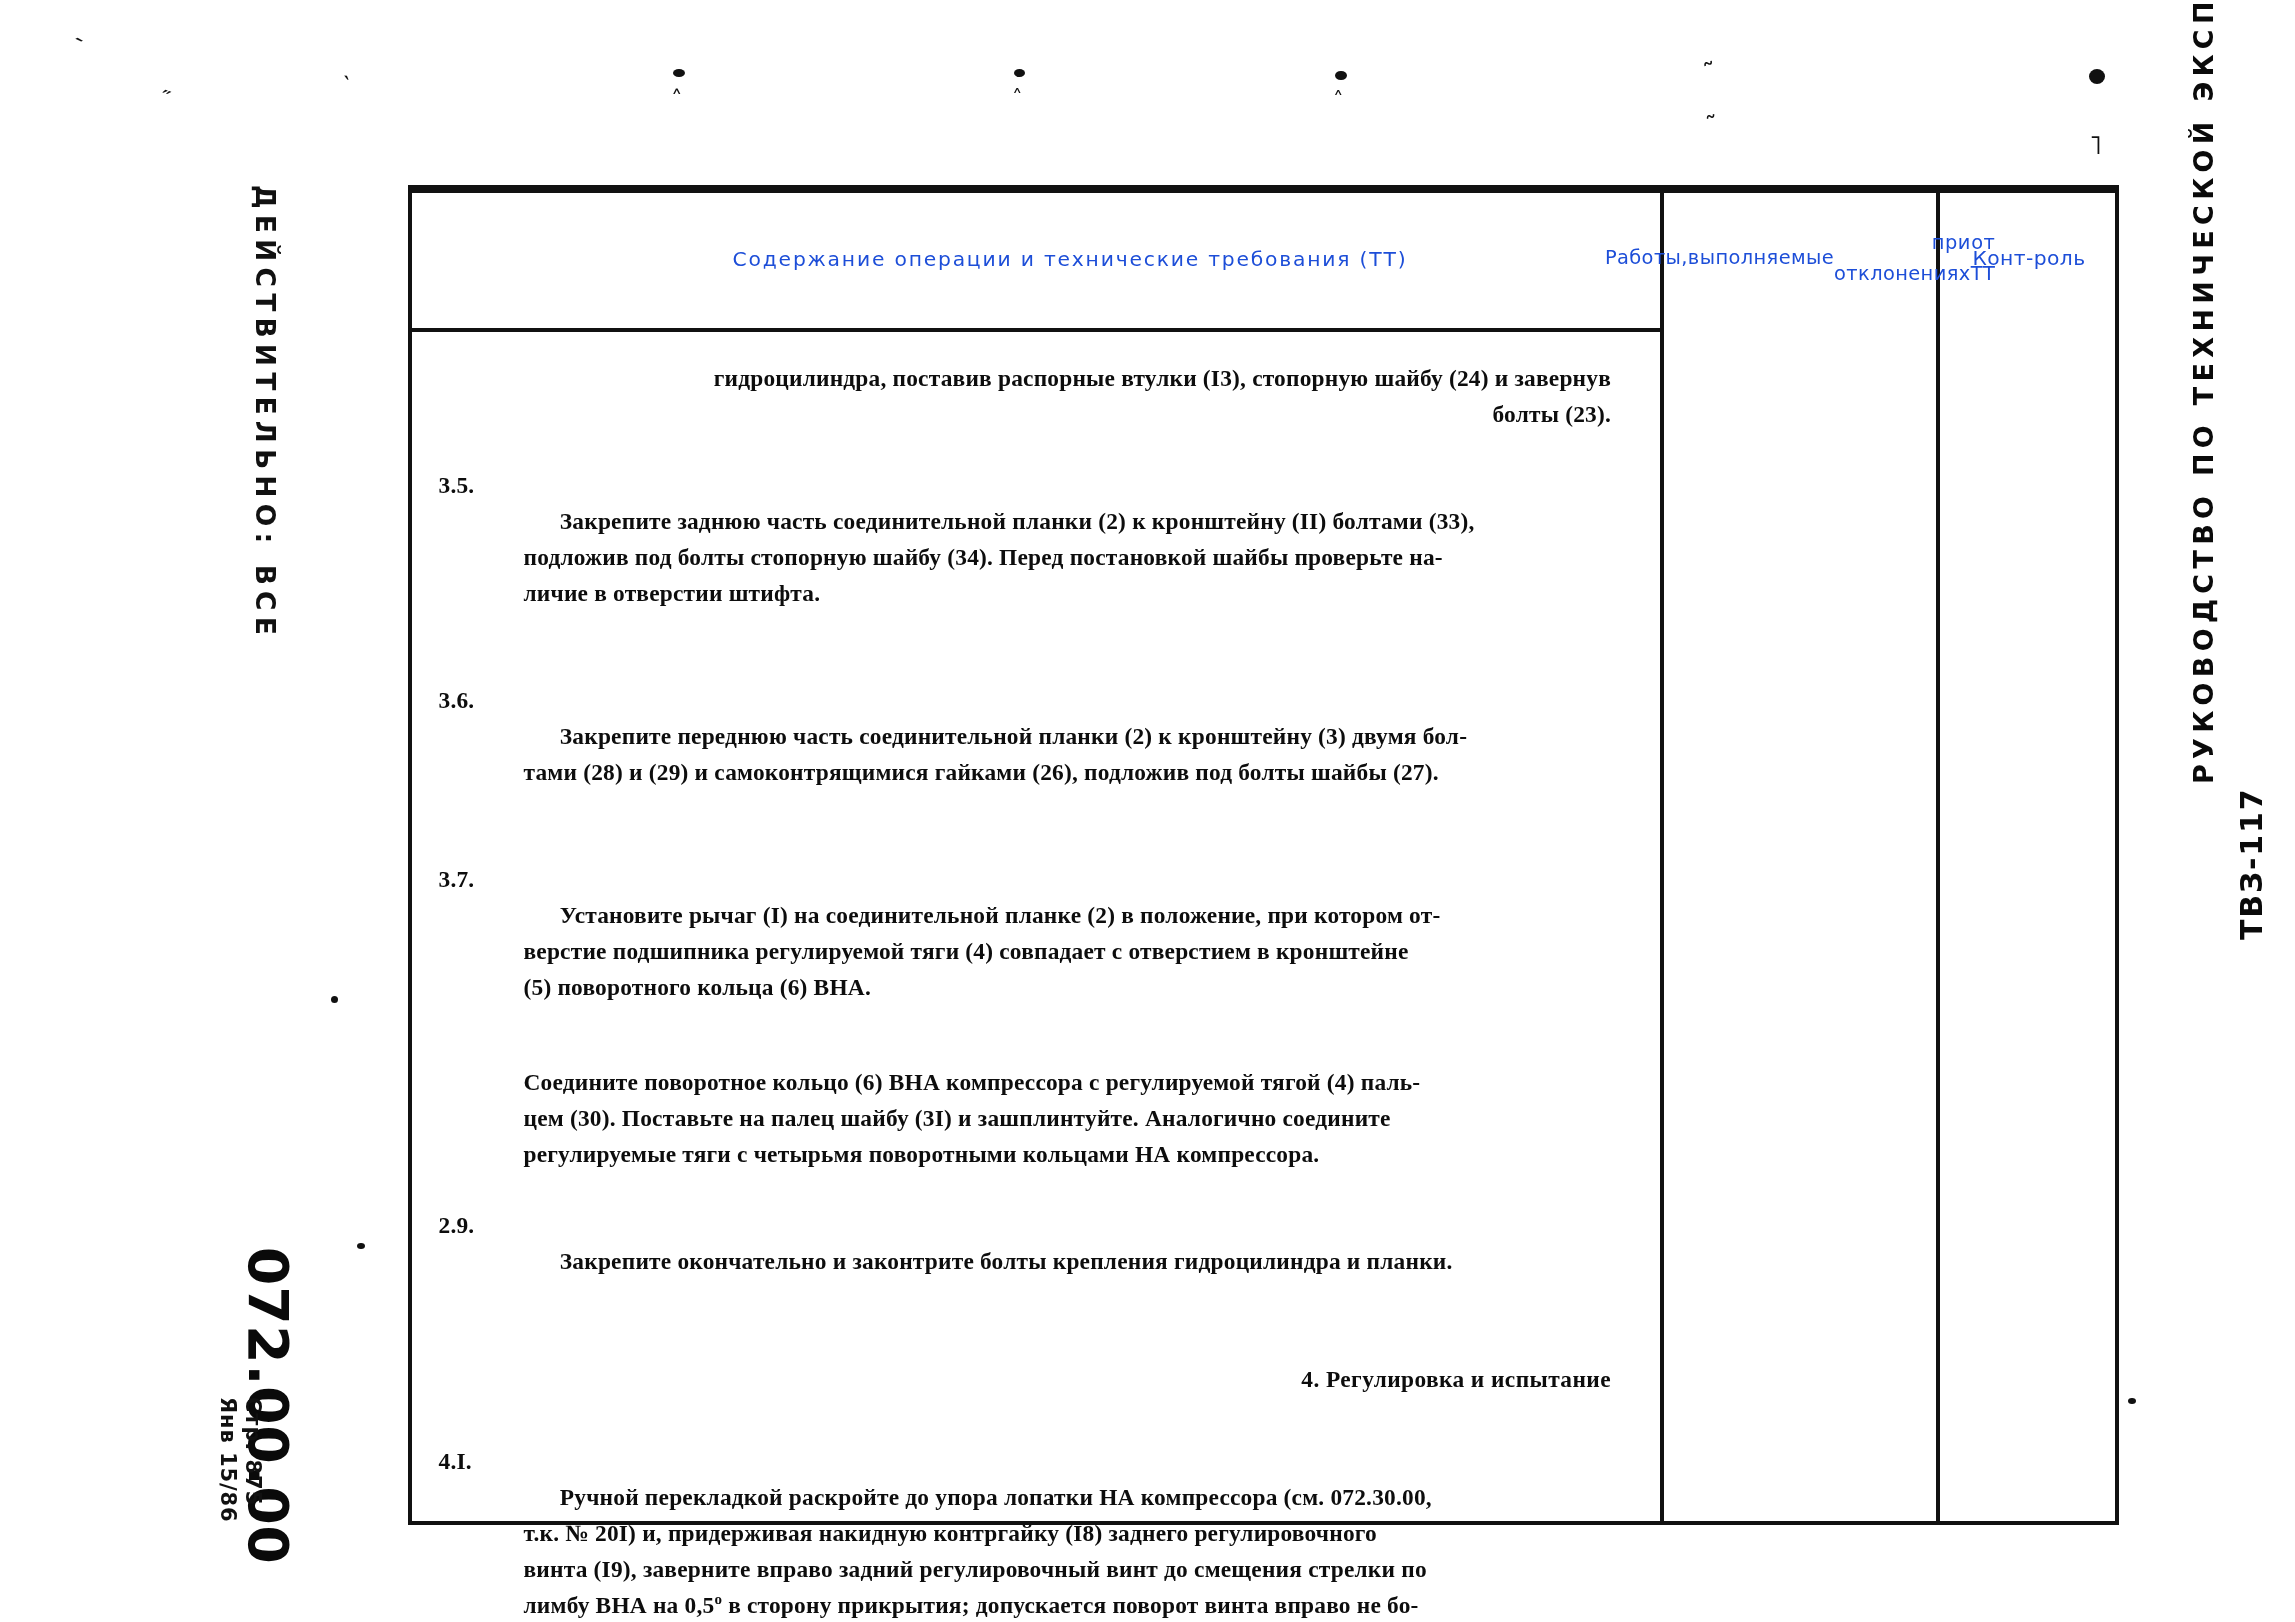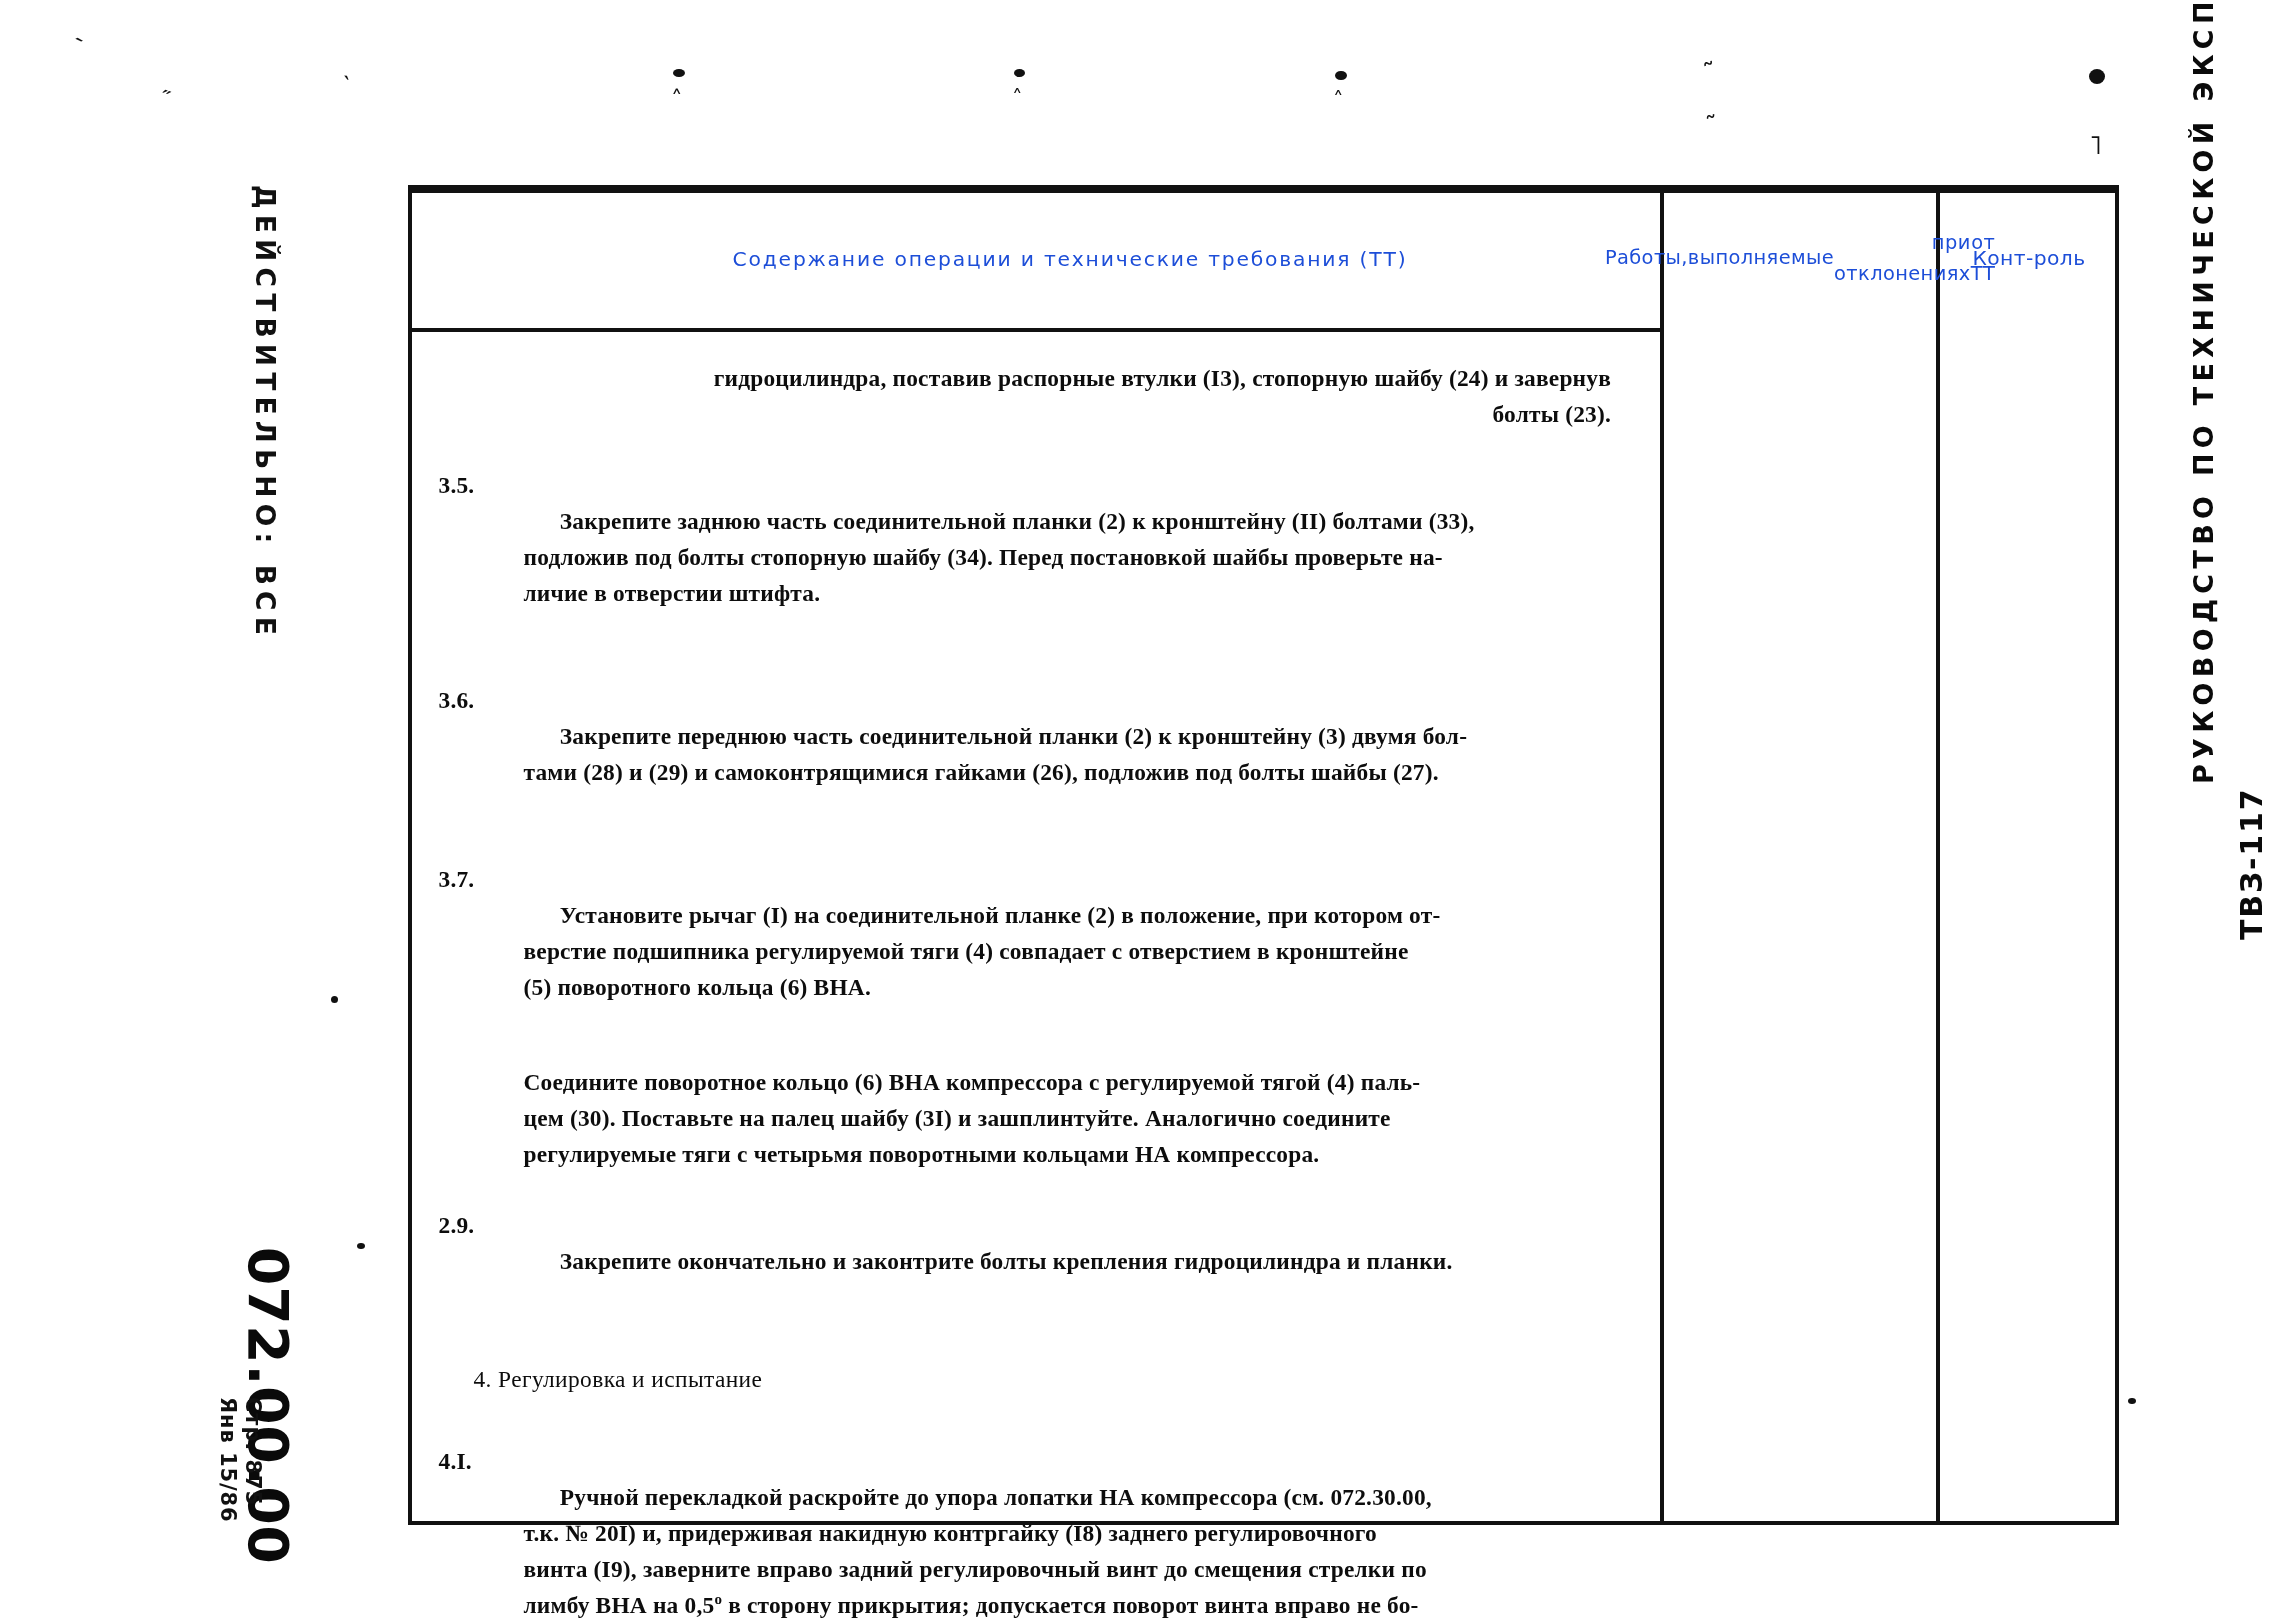--- a/index.html
+++ b/index.html
@@ -227,21 +227,21 @@
   .gap-l { height: 35px; }
   .gap-xl { height: 46px; }
 
   .sup {
     font-size: 15px;
     vertical-align: super;
     line-height: 0;
   }
 
   
-  .heavy { font-weight: 400; letter-spacing: 0.4px; }
+  .heavy { font-weight: 700; letter-spacing: 0.4px; text-align: right; }
 </style>
 </head>
 <body>
 
 <div class="tick" style="left:78px;  top:35px;  font-size:26.5px; transform:rotate(-25deg);">`</div>
 <div class="tick" style="left:164px; top:78px;  font-size:23px; transform:rotate(18deg);">˶</div>
 <div class="tick" style="left:343px; top:62px;  font-size:25px; transform:rotate(8deg);">˴</div>
 <div class="speck" style="left:673px; top:69px; width:11.5px; height:8px;"></div>
 <div class="tick" style="left:671px; top:88px; font-size:23px;">˄</div>
 <div class="speck" style="left:1014px; top:69px; width:10.6px; height:8px;"></div>

